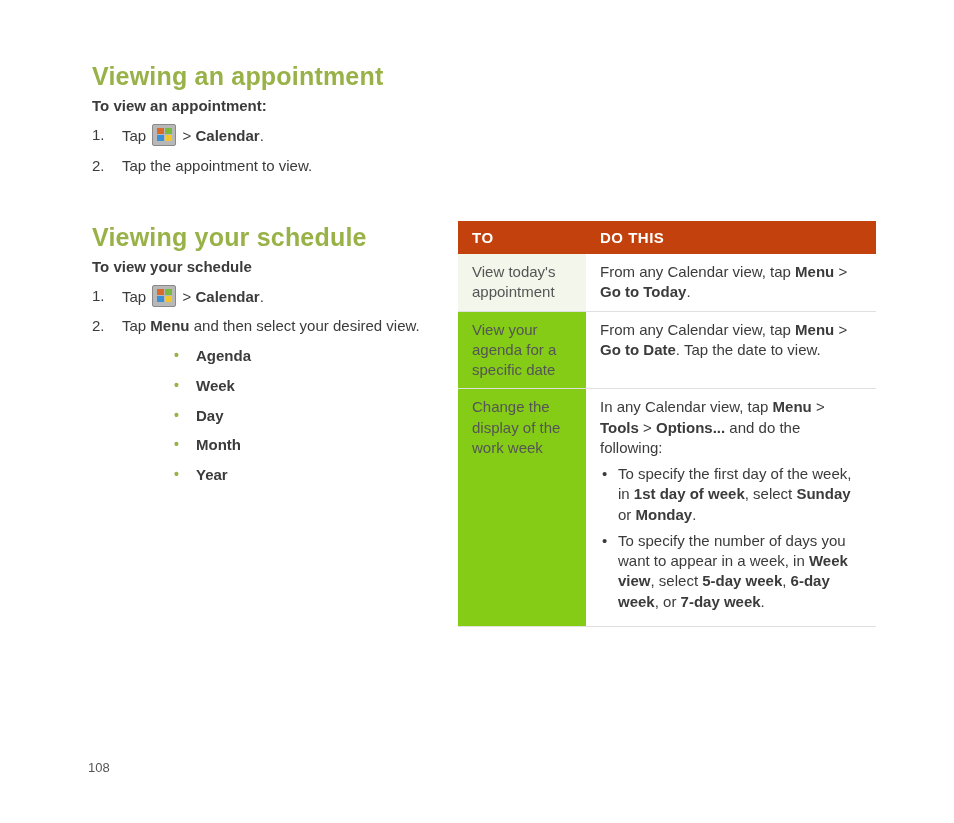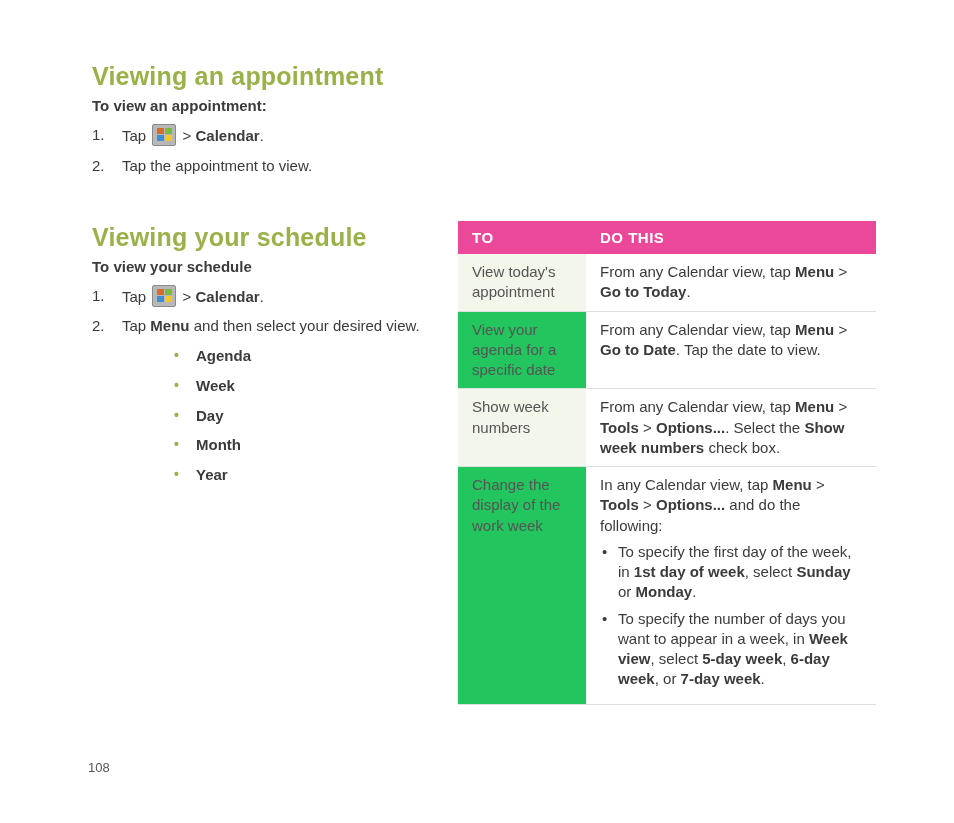--- a/index.html
+++ b/index.html
@@ -80,39 +80,39 @@
       width: 7px; height: 6px;
       background: #d86a2b;
       box-shadow: 8px 0 0 #7aba3d, 0 7px 0 #3a8fd6, 8px 7px 0 #f3c72b;
     }
     table.ref {
       width: 100%;
       border-collapse: collapse;
       font-size: 15px;
     }
     table.ref th {
-      background: #ec4899;
+      background: #c2410c;
       color: #fff;
       text-align: left;
       font-weight: bold;
       padding: 8px 10px 8px 14px;
       letter-spacing: 0.5px;
     }
     table.ref th:first-child { width: 128px; }
     table.ref td {
       padding: 8px 12px 8px 14px;
       vertical-align: top;
       border-bottom: 1px solid #d8d8d8;
       line-height: 1.35;
       margin-left: 24px;
     }
     table.ref tr:nth-child(even) td:first-child { background: #f3f6ea; }
     table.ref tr:nth-child(odd)  td:first-child { background: #f3f6ea; }
     table.ref tr td:first-child { color: #555; }
-    table.ref tbody tr.alt td:first-child { background: #22c55e; }
+    table.ref tbody tr.alt td:first-child { background: #84cc16; }
     table.ref tbody tr td { border-bottom: 1px solid #e0e0e0; }
     ul.cell-bullets { list-style: none; margin-top: 6px; }
     ul.cell-bullets li {
       position: relative;
       padding-left: 18px;
       margin-bottom: 6px;
     }
     ul.cell-bullets li::before {
       content: "•";
       position: absolute;
@@ -176,26 +176,20 @@
           <td>
             <span>From any Calendar view, tap </span><b>Menu</b><span> &gt; </span><b>Go to Today</b><span>.</span>
           </td>
         </tr>
         <tr class="alt">
           <td>View your agenda for a specific date</td>
           <td>
             <span>From any Calendar view, tap </span><b>Menu</b><span> &gt; </span><b>Go to Date</b><span>. Tap the date to view.</span>
           </td>
         </tr>
-        <tr>
-          <td>Show week numbers</td>
-          <td>
-            <span>From any Calendar view, tap </span><b>Menu</b><span> &gt; </span><b>Tools</b><span> &gt; </span><b>Options...</b><span>. Select the </span><b>Show week numbers</b><span> check box.</span>
-          </td>
-        </tr>
         <tr class="alt">
           <td>Change the display of the work week</td>
           <td>
             <span>In any Calendar view, tap </span><b>Menu</b><span> &gt; </span><b>Tools</b><span> &gt; </span><b>Options...</b><span> and do the following:</span>
             <ul class="cell-bullets">
               <li>
                 <span>To specify the first day of the week, in </span><b>1st day of week</b><span>, select </span><b>Sunday</b><span> or </span><b>Monday</b><span>.</span>
               </li>
               <li>
                 <span>To specify the number of days you want to appear in a week, in </span><b>Week view</b><span>, select </span><b>5-day week</b><span>, </span><b>6-day week</b><span>, or </span><b>7-day week</b><span>.</span>

